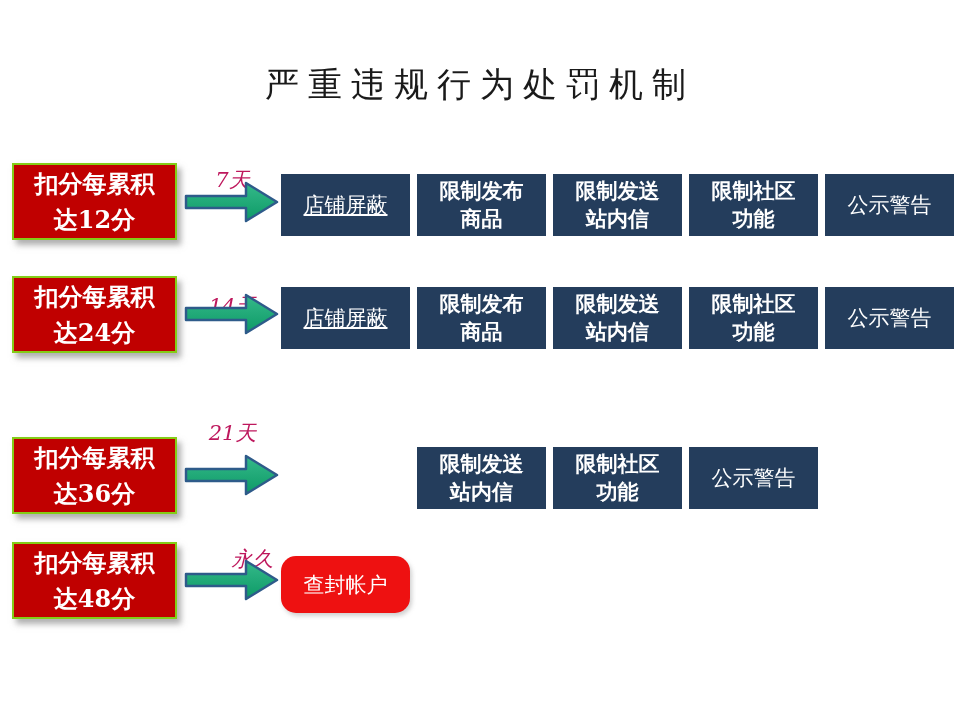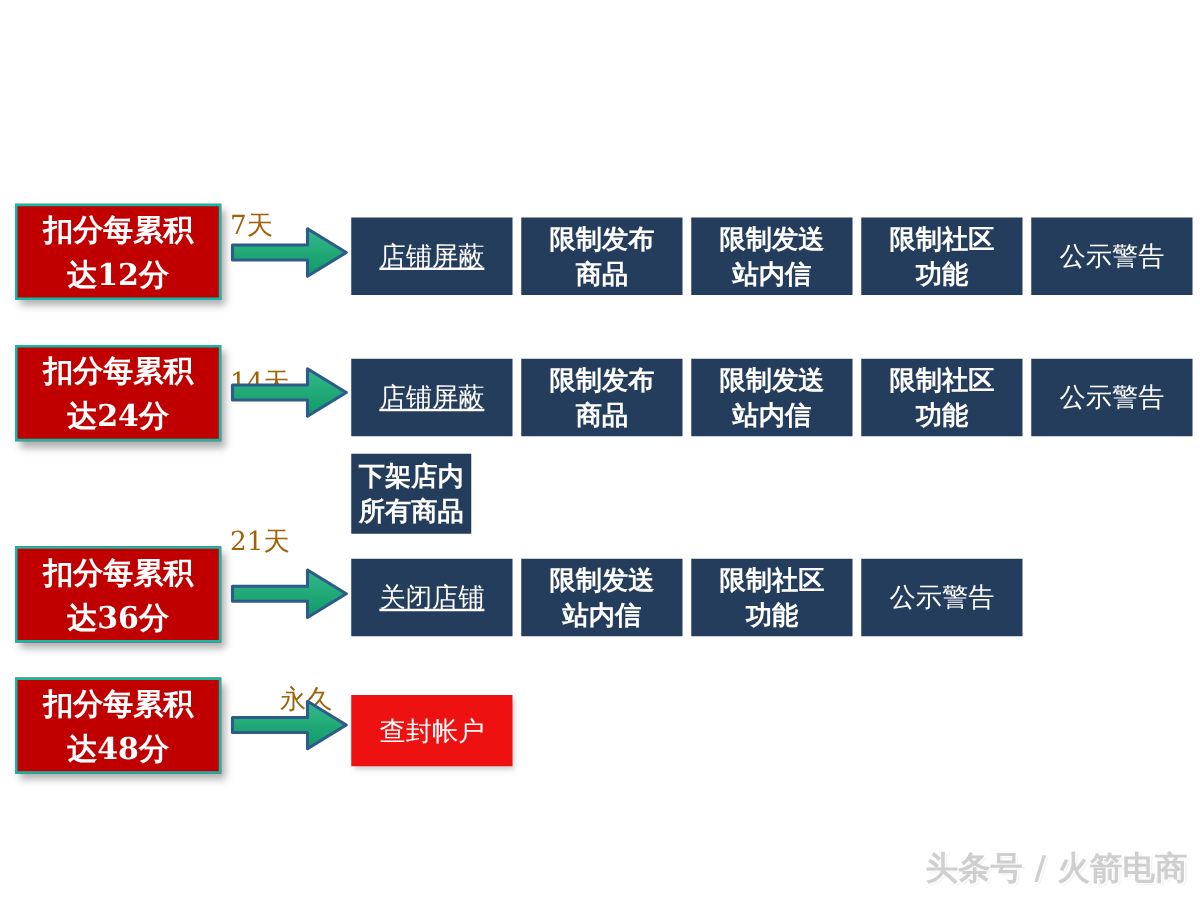--- a/index.html
+++ b/index.html
@@ -29,21 +29,21 @@
 
   .pre { white-space: pre-line; font-weight: bold; }
 
   
   .trigger {
     position: absolute;
     left: 12px;
     width: 165px;
     height: 77px;
     background: #c00000;
-    border: 2px solid #14b8a6;
+    border: 2px solid #84cc16;
     box-shadow: 4px 5px 6px rgba(110,110,110,0.55);
     color: #ffffff;
     font-size: 24px;
     font-weight: 700;
     line-height: 36px;
     text-align: center;
     display: flex;
     align-items: center;
     justify-content: center;
   }
@@ -56,23 +56,24 @@
   .arrow { position: absolute; left: 184px; width: 97px; height: 44px; }
   .arrow.a1 { top: 180px; }
   .arrow.a2 { top: 292px; }
   .arrow.a3 { top: 453px; }
   .arrow.a4 { top: 558px; }
 
   .arrow-label {
     position: absolute;
     left: 184px;
     width: 97px;
-    text-align: left;
+    text-align: center;
     font-size: 21px;
-    color: #a16207;
+    color: #be185d;
+    font-style: italic;
   }
   .arrow-label.l1 { top: 166px; }
   .arrow-label.l2 { top: 292px; }
   .arrow-label.l3 { top: 419px; }
   .arrow-label.l4 { top: 545px; padding-left: 40px; }
 
   
   .penalty {
     position: absolute;
     width: 129px;
@@ -102,38 +103,40 @@
     height: 64px;
   }
 
   .penalty.final {
     left: 281px;
     top: 556px;
     width: 129px;
     height: 57px;
     background: #ee1111;
     box-shadow: 2px 3px 4px rgba(150,150,150,0.45);
+    border-radius: 15px;
   }
 
   .watermark {
     position: absolute;
     right: 10px;
     bottom: 8px;
     font-size: 26px;
     font-weight: 700;
     color: #cfcfcf;
     text-shadow: 1px 1px 0 #ffffff, 2px 2px 1px #f2f2f2;
     font-family: "DejaVu Sans", "Liberation Sans", sans-serif;
   }
 </style>
 </head>
 <body>
 
 <div class="stage">
 
+  <h1 class="title">严重违规行为处罚机制</h1>
 
   <svg width="0" height="0" style="position:absolute" aria-hidden="true">
     <defs>
       <linearGradient id="agrad" x1="0" y1="0" x2="0" y2="1">
         <stop offset="0" stop-color="#35b98a"></stop>
         <stop offset="1" stop-color="#0d9a66"></stop>
       </linearGradient>
     </defs>
   </svg>
 
@@ -159,39 +162,35 @@
     <polygon points="2,16 62,16 62,3 93,22 62,41 62,28 2,28" fill="url(#agrad)" stroke="#2e5b8a" stroke-width="2.5" stroke-linejoin="round"></polygon>
   </svg>
   <div class="penalty r2 c1">店铺屏蔽</div>
   <div class="penalty r2 c2 pre">限制发布
 商品</div>
   <div class="penalty r2 c3 pre">限制发送
 站内信</div>
   <div class="penalty r2 c4 pre">限制社区
 功能</div>
   <div class="penalty r2 c5">公示警告</div>
-  <div class="penalty extra pre">下架店内
-所有商品</div>
 
   <div class="trigger t3 pre">扣分每累积
 达36分</div>
   <div class="arrow-label l3">21天</div>
   <svg class="arrow a3" viewBox="0 0 97 44">
     <polygon points="2,16 62,16 62,3 93,22 62,41 62,28 2,28" fill="url(#agrad)" stroke="#2e5b8a" stroke-width="2.5" stroke-linejoin="round"></polygon>
   </svg>
-  <div class="penalty r3 c1">关闭店铺</div>
   <div class="penalty r3 c2 pre">限制发送
 站内信</div>
   <div class="penalty r3 c3 pre">限制社区
 功能</div>
   <div class="penalty r3 c4">公示警告</div>
 
   <div class="trigger t4 pre">扣分每累积
 达48分</div>
   <div class="arrow-label l4">永久</div>
   <svg class="arrow a4" viewBox="0 0 97 44">
     <polygon points="2,16 62,16 62,3 93,22 62,41 62,28 2,28" fill="url(#agrad)" stroke="#2e5b8a" stroke-width="2.5" stroke-linejoin="round"></polygon>
   </svg>
   <div class="penalty final">查封帐户</div>
 
-  <div class="watermark">头条号 / 火箭电商</div>
 
 </div>
 
 </body></html>

